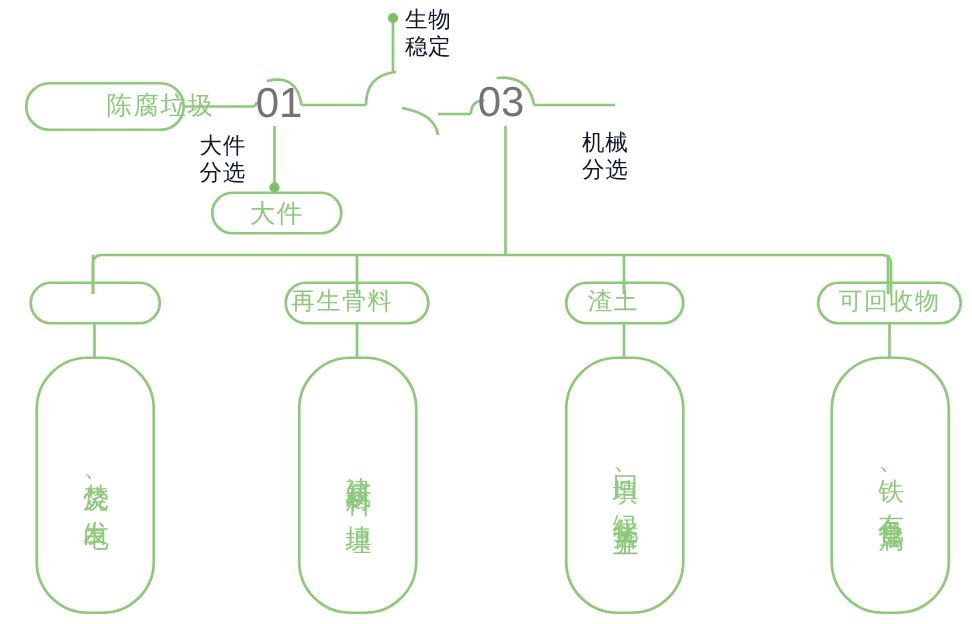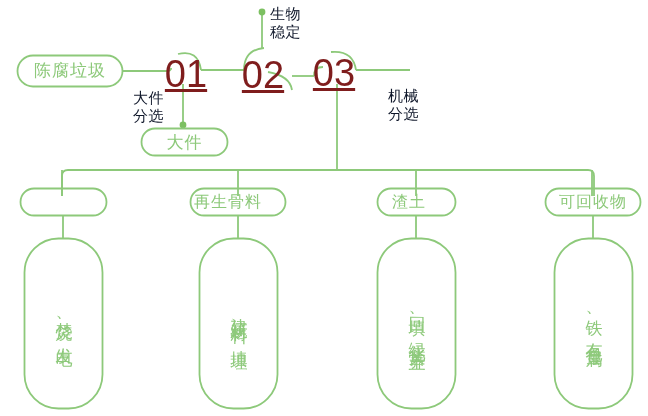--- a/index.html
+++ b/index.html
@@ -42,25 +42,24 @@
     letter-spacing: 1px;
     text-align: center;
   }
   .pill-text-sm {
     color: #8dc97a;
     font-size: 16px;
     letter-spacing: 1px;
     text-align: center;
   }
   .num-text {
-    color: #7f1d1d;
-    font-size: 38px;
+    color: #737373;
+    font-size: 28px;
     font-weight: 400;
     letter-spacing: 0px;
-    text-decoration: underline;
   }
   .dark-note {
     color: #0f172a;
     font-size: 15px;
     letter-spacing: 0.5px;
     text-align: left;
   }
   .vert-text {
     position: absolute;
     color: #8dc97a;
@@ -130,24 +129,23 @@
     <path d="M238 216 V238" fill="none" stroke="#8dc97a" stroke-width="1.8"></path>
     <path d="M416 216 V238" fill="none" stroke="#8dc97a" stroke-width="1.8"></path>
     <path d="M593 216 V238" fill="none" stroke="#8dc97a" stroke-width="1.8"></path>
 
     <rect x="24.5" y="238.5" width="78" height="170" rx="34" ry="34" fill="none" stroke="#8dc97a" stroke-width="1.8"></rect>
     <rect x="199.5" y="238.5" width="78" height="170" rx="34" ry="34" fill="none" stroke="#8dc97a" stroke-width="1.8"></rect>
     <rect x="377.5" y="238.5" width="78" height="170" rx="34" ry="34" fill="none" stroke="#8dc97a" stroke-width="1.8"></rect>
     <rect x="554.5" y="238.5" width="78" height="170" rx="34" ry="34" fill="none" stroke="#8dc97a" stroke-width="1.8"></rect>
   </svg>
 
-  <div class="lbl pill-text" style="left:17px; top:61px; width:106px;">陈腐垃圾</div>
+  <div class="lbl pill-text" style="left:17px; top:61px; width:106px;padding-left:37px;">陈腐垃圾</div>
 
   <div class="lbl num-text" style="left:164px; top:52px; width:44px; text-align:center;">01</div>
-  <div class="lbl num-text" style="left:241px; top:53px; width:44px; text-align:center;">02</div>
   <div class="lbl num-text" style="left:312px; top:51px; width:44px; text-align:center;">03</div>
 
   <div class="lbl dark-note" style="left:133px; top:89px; width:52px; text-align:left;">大件
 分选</div>
   <div class="lbl dark-note" style="left:270px; top:5px; width:54px; text-align:left;">生物
 稳定</div>
   <div class="lbl dark-note" style="left:352px; top:87px; width:54px; text-align:left;margin-left:36px;">机械
 分选</div>
 
   <div class="lbl pill-text" style="left:141px; top:133px; width:87px;">大件</div>

